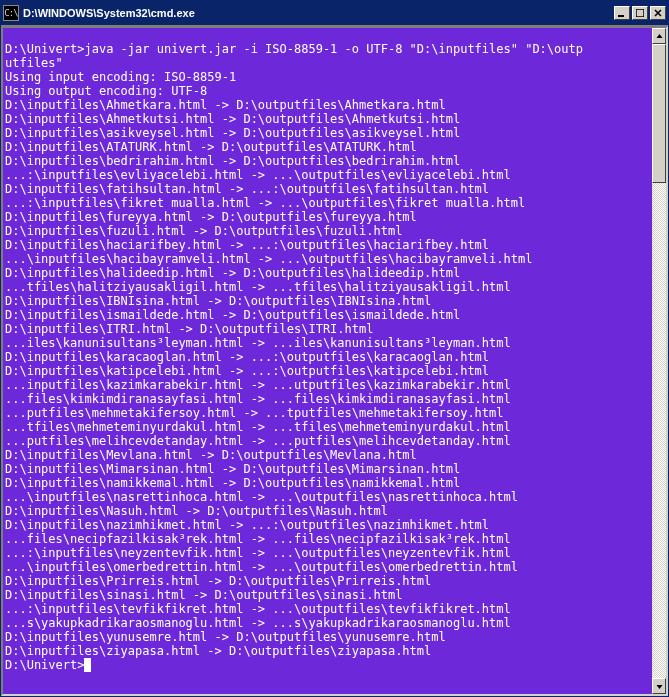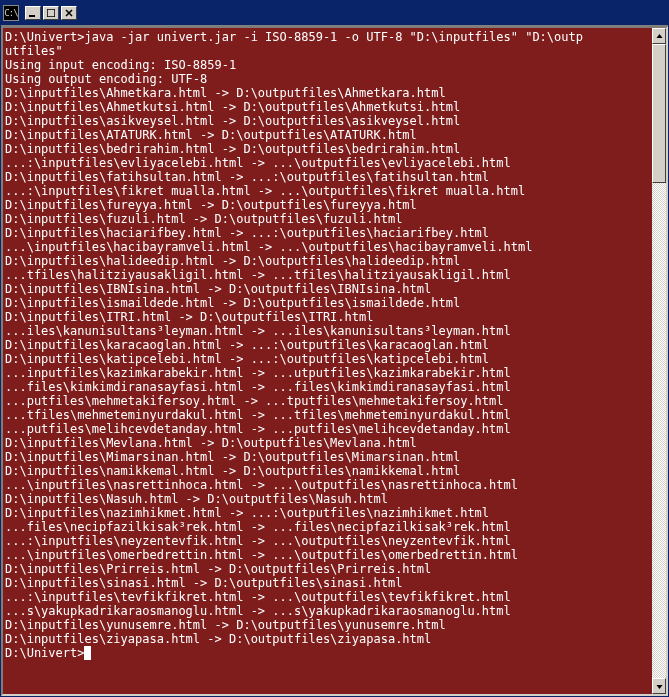--- a/index.html
+++ b/index.html
@@ -95,26 +95,26 @@
   .title-btn svg { width:8px; height:8px; display:block; }
   .content-wrap {
     flex: 1;
     display: flex;
     background: #d4d0c8;
     border-top: 1px solid #808080;
     position: relative;
   }
   .terminal {
     flex: 1;
-    background: #7f1d1d;
+    background: #6d28d9;
     color: #fff;
     font-family: "Lucida Console", "Consolas", monospace;
     font-size: 12px;
     line-height: 14px;
-    padding: 2px 0 2px 2px;
+    padding: 14px 0 2px 2px;
     letter-spacing: 0;
     white-space: pre;
     overflow: hidden;
     border: 2px inset #d4d0c8;
     border-right: none;
   }
   .terminal-line { white-space: pre; }
   .scrollbar {
     width: 16px;
     background: #d4d0c8;
@@ -152,20 +152,21 @@
     width:7px;
     background:#fff;
   }
 </style>
 </head>
 <body>
 
 <div class="window">
   <div class="titlebar">
     <div class="title-icon">C:\</div>
+    <div class="title-text">D:\WINDOWS\System32\cmd.exe</div>
     <div class="title-buttons">
       <div class="title-btn">
         <svg viewBox="0 0 8 8">
             <rect x="0" y="6" width="6" height="2" fill="#000"></rect>
           </svg>
       </div>
       <div class="title-btn">
         <svg viewBox="0 0 8 8">
             <rect x="0" y="0" width="8" height="8" fill="none" stroke="#000" stroke-width="1.5"></rect>
           </svg>

